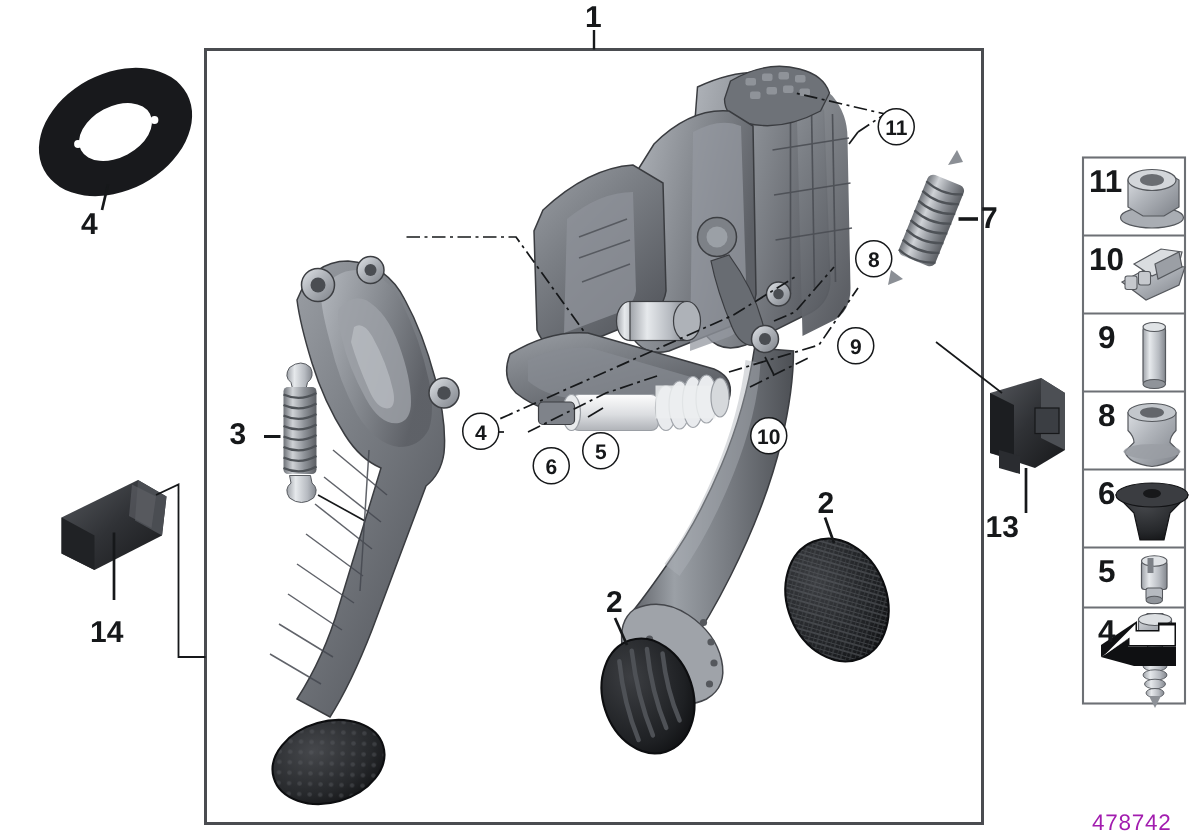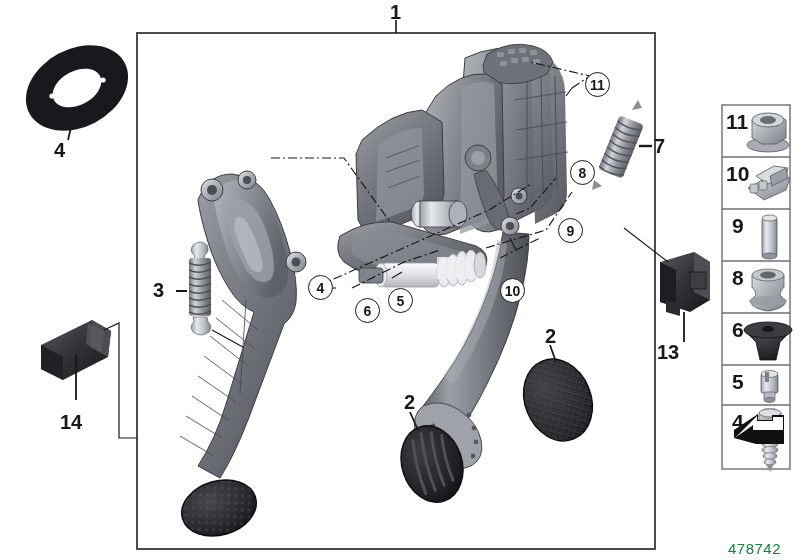--- a/index.html
+++ b/index.html
@@ -8,21 +8,21 @@
   #stage{position:absolute;left:0;top:0;width:800px;height:560px;}
   svg.layer{position:absolute;left:0;top:0;width:800px;height:560px;}
   .lbl{position:absolute;font-weight:bold;color:#16181a;line-height:1;
        white-space:nowrap;}
   .lbl-plain{font-size:20px;}
   .callout{position:absolute;width:25px;height:25px;border-radius:50%;
            border:1.6px solid #16181a;background:#ffffff;
            display:flex;align-items:center;justify-content:center;
            font-size:14px;font-weight:bold;color:#16181a;box-sizing:border-box;}
   .legend-num{position:absolute;font-size:21px;font-weight:bold;color:#16181a;}
-  .drawing-no{position:absolute;font-size:15px;color:#15803d;letter-spacing:.5px;}
+  .drawing-no{position:absolute;font-size:15px;color:#a21caf;letter-spacing:.5px;}
 </style>
 </head>
 <body>
 
 <div id="stage">
 
   <svg class="layer" viewBox="0 0 800 560">
     <defs>
       <linearGradient id="gMetal" x1="0" y1="0" x2="1" y2="1">
         <stop offset="0%" stop-color="#e2e5e9"></stop>

